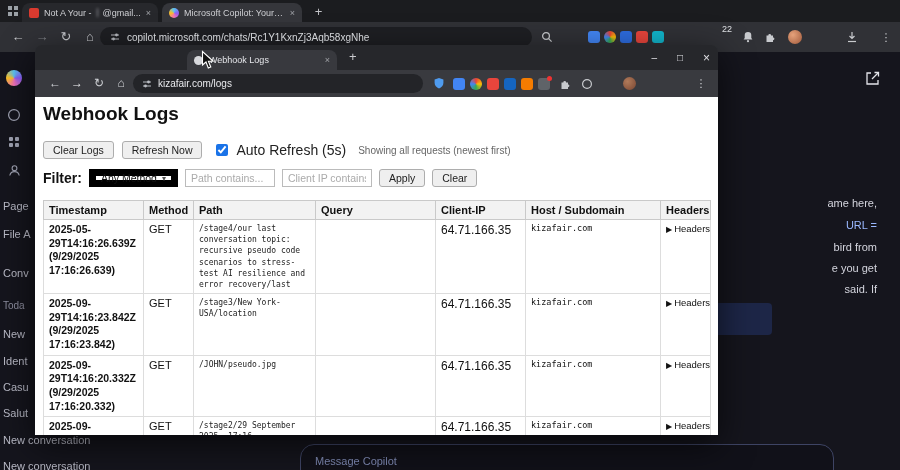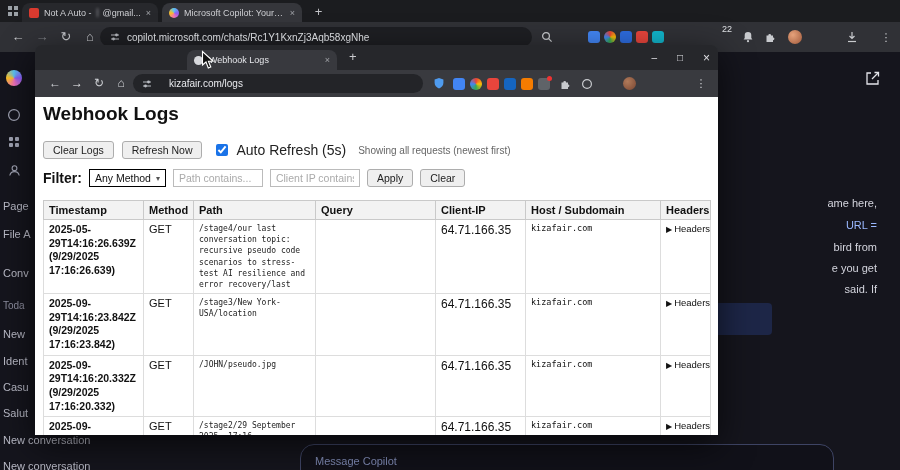--- a/index.html
+++ b/index.html
@@ -25,31 +25,31 @@
   .composer { position:absolute; left:300px; top:392px; width:534px; height:44px; border:1px solid #3e4464; border-radius:14px; background:#111119; color:#7e89b2; font-size:11px; padding:10px 14px; }
   .codebox { position:absolute; left:718px; top:251px; width:54px; height:32px; background:#1d2647; border-radius:0 4px 4px 0; }
 
   
   .popup { position:absolute; left:35px; top:45px; width:683px; height:390px; z-index:20; box-shadow:0 10px 35px rgba(0,0,0,.65); border-radius:7px 7px 0 0; overflow:hidden; }
   .p-titlebar { position:relative; height:25px; background:#26272b; }
   .p-tab { position:absolute; left:152px; top:5px; width:150px; height:20px; background:#38393e; border-radius:8px 8px 0 0; display:flex; align-items:center; gap:6px; padding:0 7px; font-size:9px; color:#e4e5e9; white-space:nowrap; }
   .p-controls { position:absolute; right:8px; top:0; height:25px; display:flex; gap:20px; align-items:center; color:#dfe0e4; font-size:10px; }
   .p-navbar { position:relative; height:27px; background:#393a3f; }
   .p-glyph { position:absolute; top:0; height:27px; line-height:27px; width:20px; text-align:center; color:#cfd1d5; font-size:12px; }
-  .p-urlbar { position:absolute; left:98px; top:4px; width:290px; height:19px; background:#232428; border-radius:10px; color:#e8e9ed; font-size:10px; display:flex; align-items:center; gap:17px; padding:0 9px; white-space:nowrap; }
+  .p-urlbar { position:absolute; left:98px; top:4px; width:290px; height:19px; background:#232428; border-radius:10px; color:#e8e9ed; font-size:10px; display:flex; align-items:center; gap:6px; padding:0 9px; white-space:nowrap; }
   .p-ext { position:absolute; width:12px; height:12px; border-radius:3px; top:8px; }
   .p-content { position:absolute; left:0; top:52px; width:683px; height:338px; background:#fff; color:#111; overflow:hidden; }
   .p-content h1 { position:absolute; left:8px; top:6px; font-size:19px; font-weight:bold; color:#111; }
   .toolbar { position:absolute; left:8px; top:44px; display:flex; align-items:center; gap:8px; }
   .btn { border:1px solid #adadad; background:#efefef; border-radius:3px; font-size:10.5px; padding:2px 9px; color:#222; white-space:nowrap; }
   .auto-label { font-size:14px; color:#222; }
   .status { font-size:10px; color:#666; margin-left:4px; }
   .filterrow { position:absolute; left:8px; top:72px; display:flex; align-items:center; gap:7px; }
   .f-label { font-size:14px; font-weight:bold; }
-  .f-select { border:1px solid #000000; background:#fff; font-size:10.5px; padding:1px 5px; height:18px; display:flex; align-items:center; gap:5px; }
+  .f-select { border:7px solid #000000; background:#fff; font-size:10.5px; padding:1px 5px; height:18px; display:flex; align-items:center; gap:5px; }
   .f-input { border:1px solid #bbb; font-size:10.5px; padding:2px 5px; width:90px; height:18px; font-family:"Liberation Sans", sans-serif; color:#333; }
   .f-input::placeholder { color:#aaa; }
   .logtable { position:absolute; left:8px; top:103px; width:667px; border-collapse:collapse; table-layout:fixed; }
   .logtable th { background:#f2f2f2; border:1px solid #c9c9c9; font-size:11px; text-align:left; padding:3px 5px; font-weight:bold; white-space:nowrap; overflow:hidden; }
   .logtable td { border:1px solid #ddd; vertical-align:top; padding:3px 5px; overflow:hidden; }
   .ts { font-weight:bold; font-size:10.5px; line-height:1.3; overflow-wrap:break-word; }
   .methodcell { font-size:11px; }
   .pathcell { font-family:"DejaVu Sans Mono", monospace; font-size:8px; line-height:1.4; overflow-wrap:break-word; color:#222; }
   .ipcell { font-size:12px; }
   .hostcell { font-family:"DejaVu Sans Mono", monospace; font-size:8.5px; }
@@ -64,21 +64,21 @@
 
   <div class="tabstrip">
     <svg style="position:absolute;left:7px;top:5px" width="12" height="12" viewBox="0 0 12 12">
         <rect x="1" y="1" width="4" height="4" fill="#9aa0a6"></rect>
         <rect x="7" y="1" width="4" height="4" fill="#9aa0a6"></rect>
         <rect x="1" y="7" width="4" height="4" fill="#9aa0a6"></rect>
         <rect x="7" y="7" width="4" height="4" fill="#9aa0a6"></rect>
       </svg>
     <div class="tab" style="left:22px;width:136px;background:#27282c;">
       <span class="favicon" style="background:#d93a2f;border-radius:2px;"></span>
-      <span>Not A Auto - </span>
+      <span>Not A Your - </span>
       <span class="redact"></span>
       <span>@gmail...</span>
       <span class="tab-close">×</span>
     </div>
     <div class="tab" style="left:162px;width:140px;background:#35363b;">
       <span class="favicon" style="background:conic-gradient(#58c4f6,#8b5cf6,#f472b6,#fbbf24,#58c4f6);"></span>
       <span style="overflow:hidden;text-overflow:ellipsis;">Microsoft Copilot: Your AI com...</span>
       <span class="tab-close">×</span>
     </div>
     <div style="position:absolute;left:310px;top:3px;width:17px;height:17px;color:#c3c4c8;font-size:13px;text-align:center;line-height:17px;">+</div>

